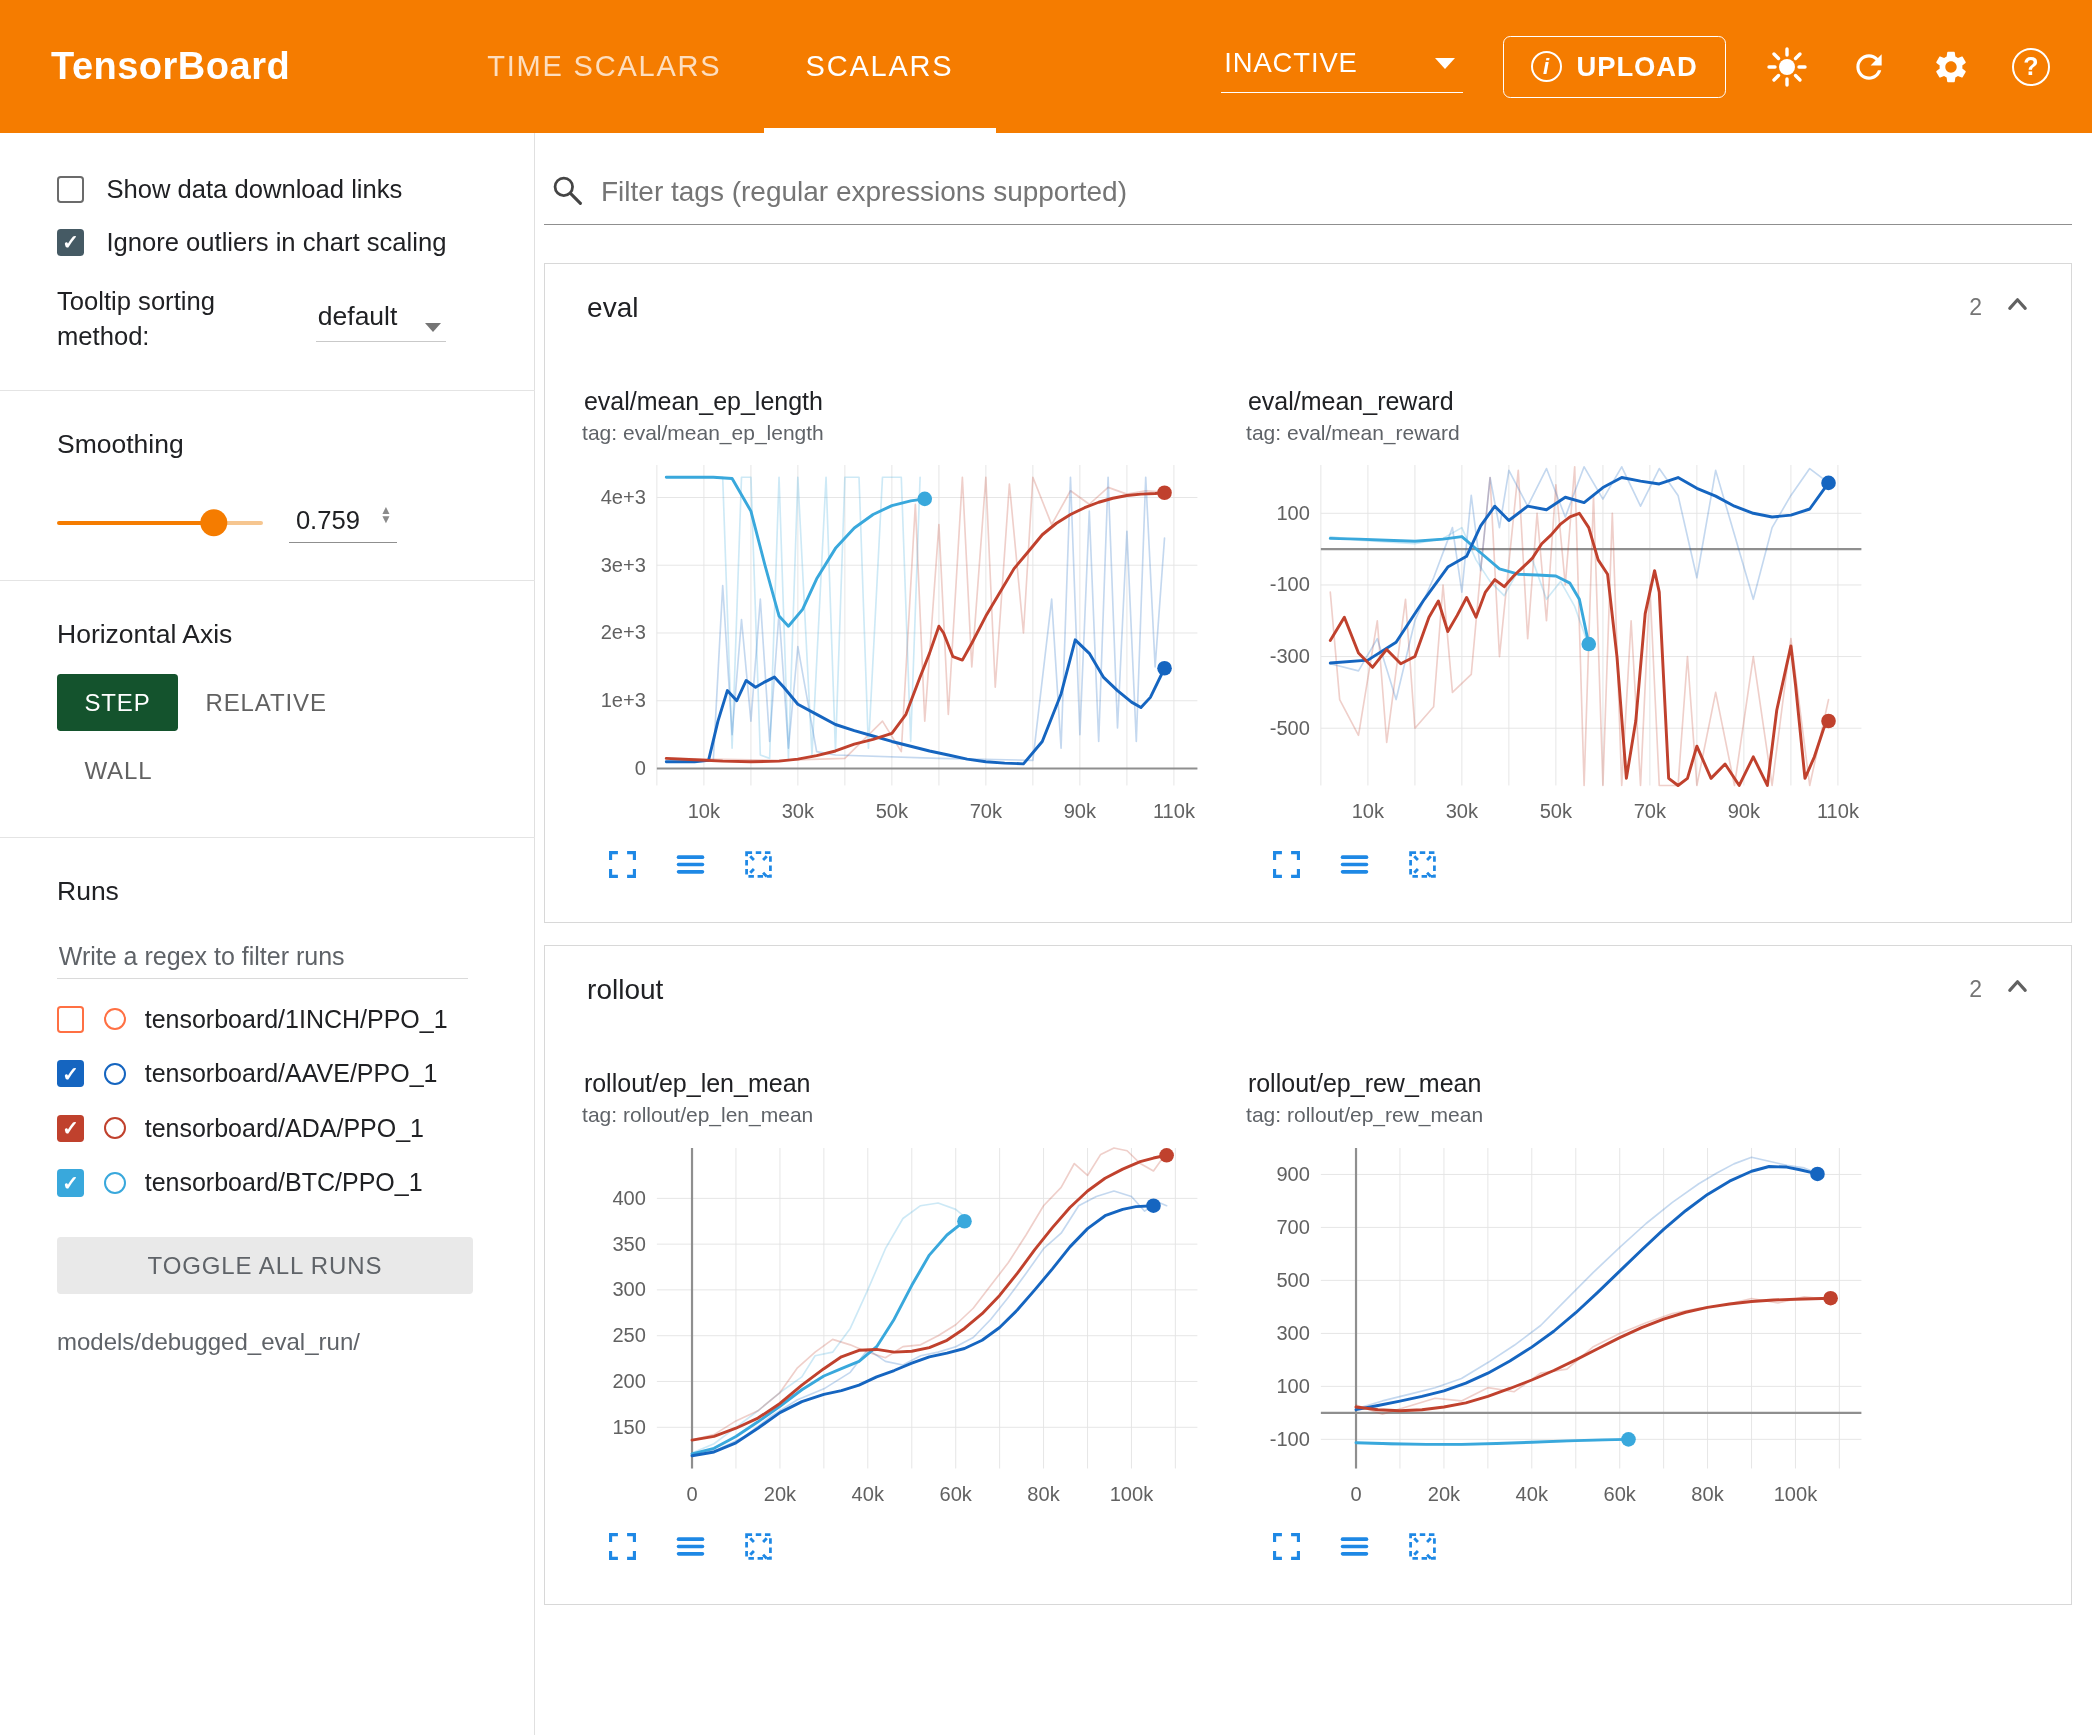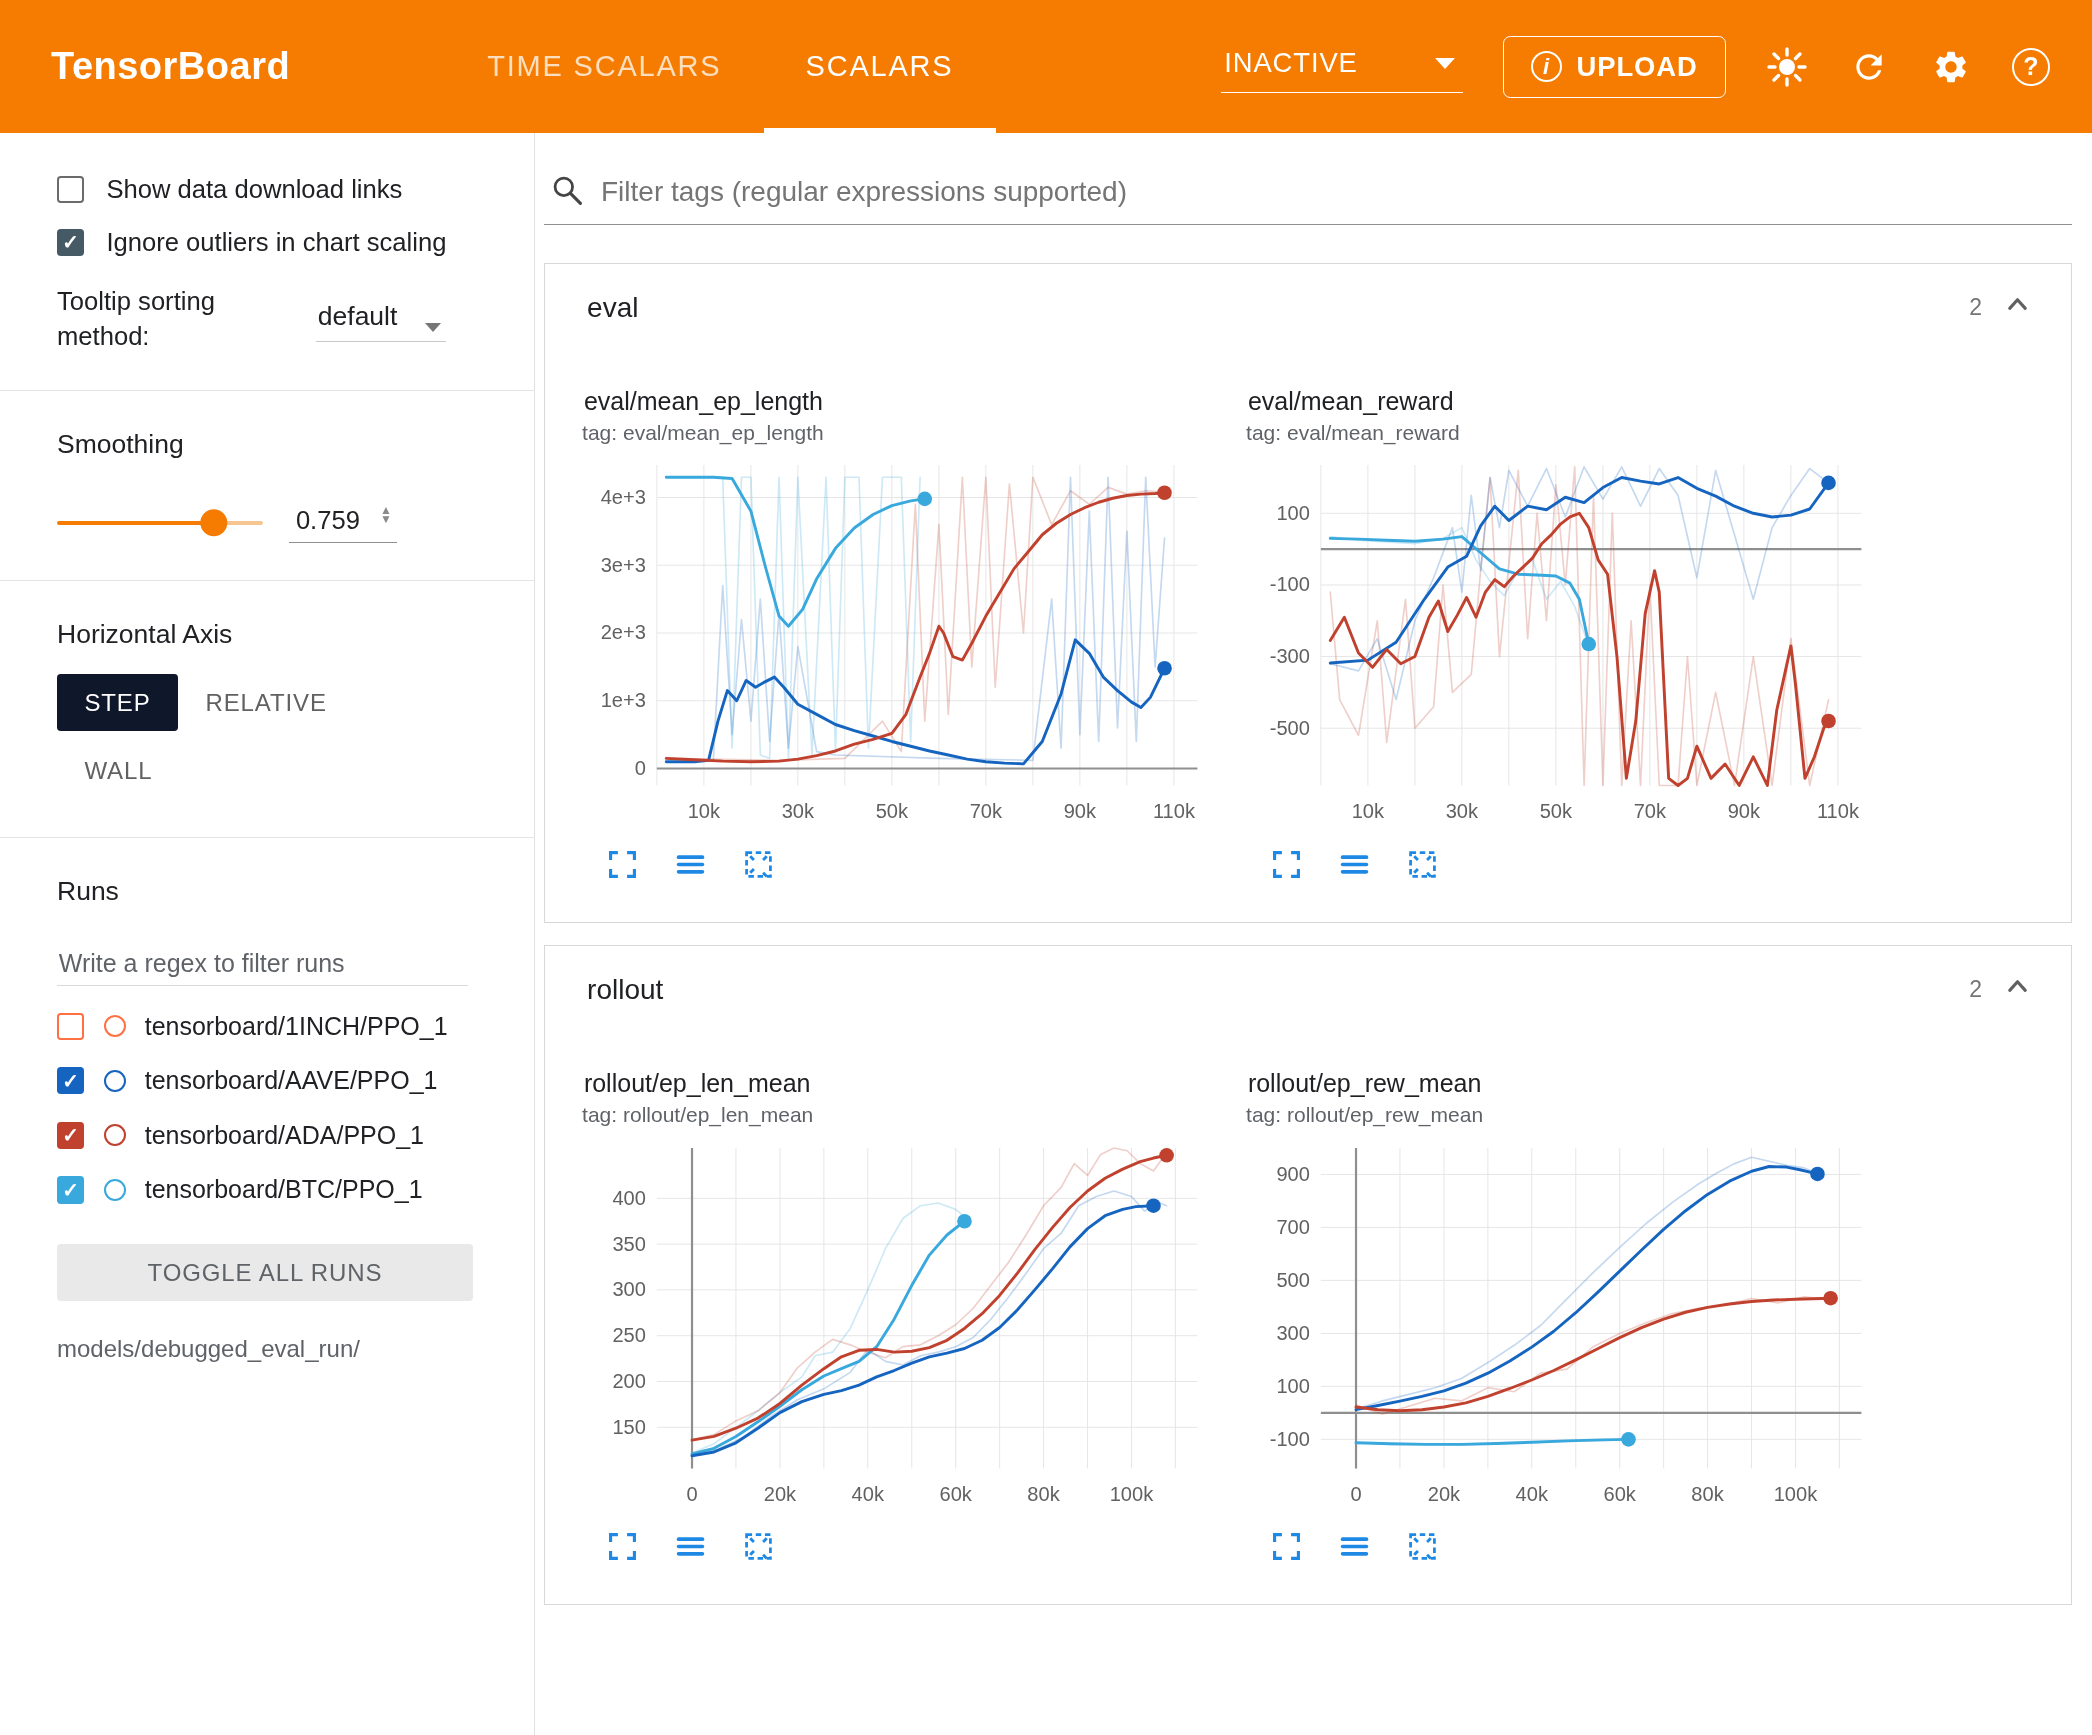--- a/index.html
+++ b/index.html
@@ -36,22 +36,22 @@
 .caret-down-g{width:0;height:0;border-left:8.2px solid transparent;border-right:8.2px solid transparent;border-top:9.1px solid #757575}
 .divider{height:0.9px;background:#e4e4e4;width:535px;margin:37px 0 0 -57px}
 .section-h{font-size:26.5px;margin-top:38px}
 .slider-row{display:flex;align-items:center;gap:25.6px;margin-top:42px}
 .slider{position:relative;width:206px;height:4.6px;border-radius:2.7px;background:linear-gradient(to right,#f57c00 0 76%,#f6c690 76% 100%);cursor:pointer}
 .slider-thumb{position:absolute;left:76%;top:50%;transform:translate(-50%,-50%);width:27.4px;height:27.4px;border-radius:50%;background:#f57c00;cursor:pointer}
 .smooth-val{display:flex;align-items:flex-start;gap:20px;border-bottom:0.9px solid #8f8f8f;padding:3.7px 5.5px 7.3px 7.3px;font-size:25.6px;cursor:text}
 .spin{display:flex;flex-direction:column;line-height:.75;color:#8a8a8a;font-size:12px}
 .axis-btns{display:flex;flex-wrap:wrap;width:402px;margin-top:24px;row-gap:11px}
 .axis-btn{font-size:24px;letter-spacing:0.9px;padding:14.6px 27.4px;border-radius:3.7px;color:#616161;background:transparent;border:none;cursor:pointer}
-.axis-btn.selected{background:#0f172a;color:#fff}
-.runs-filter{border:none;outline:none;border-bottom:0.9px solid #dadada;font-size:25px;color:#444;width:411px;margin-top:35px;padding:7.3px 1.8px}
+.axis-btn.selected{background:#14532d;color:#fff}
+.runs-filter{border:none;outline:none;border-bottom:0.9px solid #dadada;font-size:25px;color:#444;width:411px;margin-top:28px;padding:7.3px 1.8px}
 .runs-filter::placeholder{color:#5f6368}
 .run-row{display:flex;align-items:center;margin-top:25.6px}
 .run-cb{width:27.4px;height:27.4px;border-radius:3.7px;display:flex;align-items:center;justify-content:center;color:#fff;font-size:20px;font-weight:bold;cursor:pointer;flex-shrink:0}
 .run-cb.unchecked{border:2.7px solid;background:#fff}
 .run-circle{width:22px;height:22px;border-radius:50%;border:2.7px solid;margin-left:20px;flex-shrink:0;cursor:pointer}
 .run-label{font-size:25px;margin-left:18.3px;white-space:nowrap}
 .toggle-all{margin-top:40px;width:416px;height:57px;background:#e9e9e9;color:#5f6368;font-size:24px;letter-spacing:0.9px;border:none;border-radius:3.7px;cursor:pointer}
 .models-path{margin-top:34px;font-size:24px;color:#5f6368}
 
 

